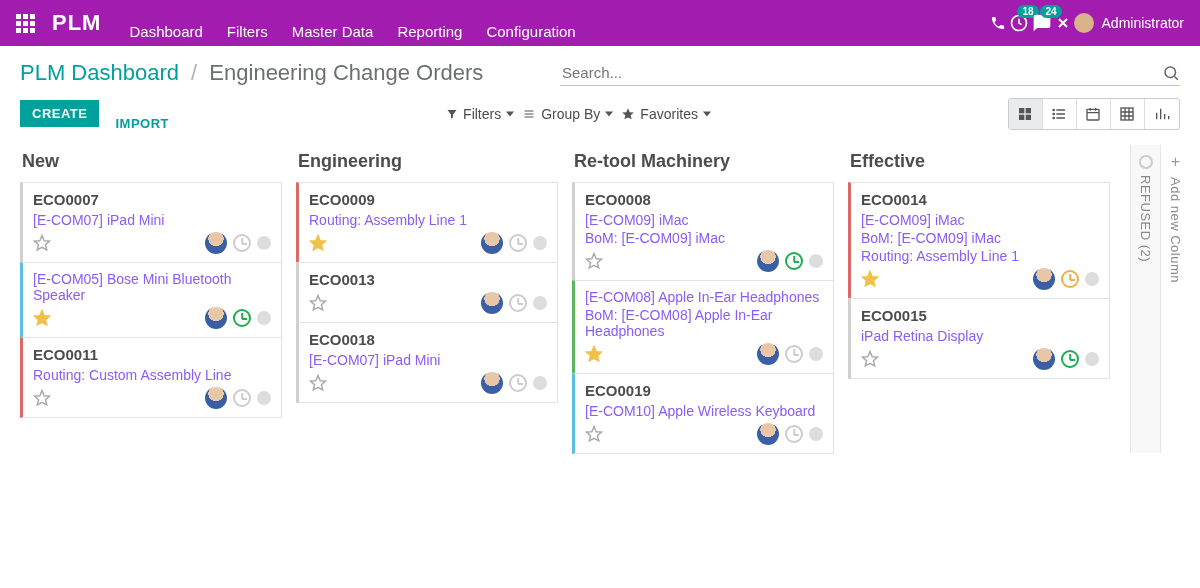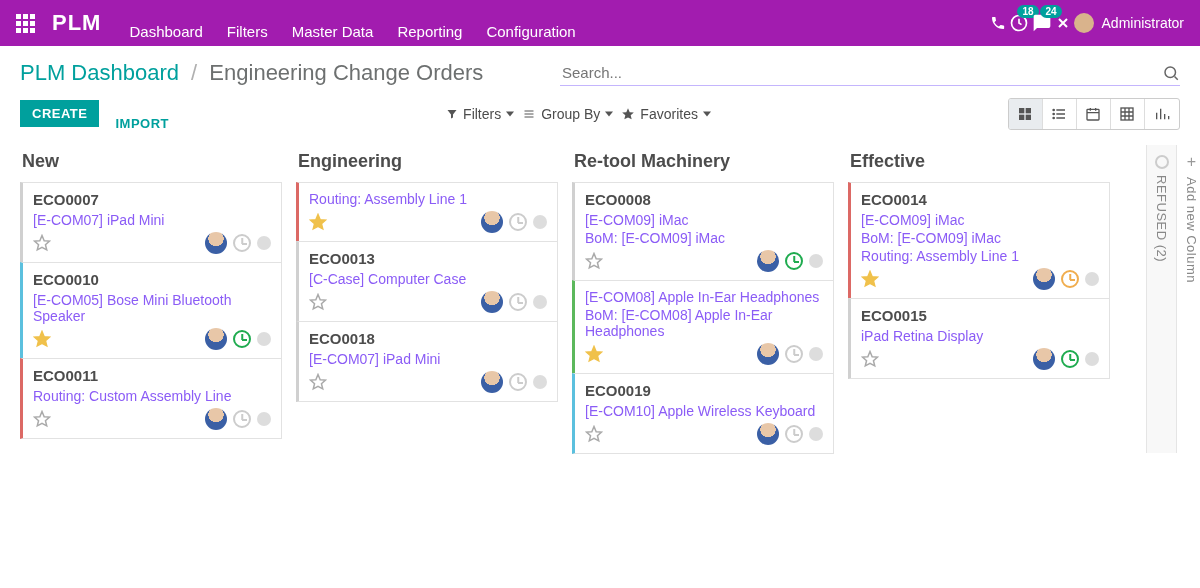--- a/index.html
+++ b/index.html
@@ -29,21 +29,21 @@
   .controls2 { display: flex; align-items: center; padding: 10px 20px 10px 20px; }
   .btn-create { background: #00a09d; color: #fff; border: none; padding: 6px 12px; font-weight: 700; letter-spacing: 0.5px; cursor: pointer; font-size: 13px; }
   .btn-import { background: none; border: none; color: #00a09d; font-weight: 700; letter-spacing: 0.5px; margin-left: 16px; cursor: pointer; font-size: 13px; margin-top: 20px; }
   .filters { margin-left: auto; display: flex; align-items: center; gap: 8px; color: #4c4c4c; margin-right: 20px; }
   .filter-item { display: flex; align-items: center; gap: 5px; cursor: pointer; font-size: 14px; }
   .views { display: flex; gap: 0; border: 1px solid #ccc; border-radius: 3px; overflow: hidden; margin-left: auto; }
   .view-btn { width: 34px; height: 30px; display:flex; align-items:center; justify-content:center; border-right: 1px solid #ddd; cursor: pointer; color:#555; }
   .view-btn:last-child { border-right: none; }
   .view-btn.active { background: #e9ecef; }
 
-  .board { display: flex; padding: 4px 0 0 20px; gap: 30px; }
+  .board { display: flex; padding: 4px 0 0 20px; gap: 14px; }
   .col { width: 262px; }
   .col-title { font-size: 18px; font-weight: 600; color: #4c4c4c; padding: 6px 2px 10px 2px; }
   .cards { display:flex; flex-direction: column; gap: 0; }
   .card { border: 1px solid #e2e2e2; border-left-width: 3px; padding: 8px 10px 8px 10px; background:#fff; margin-bottom: -1px; position: relative; }
   .card .eco { font-weight: 700; font-size: 15px; color:#4c4c4c; margin-bottom: 4px; }
   .card .line { font-size: 14px; color:#8b5cf6; margin-bottom: 2px; }
   .card .foot { display:flex; align-items:center; margin-top: 4px; }
   .star { width: 18px; height: 18px; cursor:pointer; }
   .foot-right { margin-left:auto; display:flex; align-items:center; gap:6px; }
   .person { width: 22px; height: 22px; border-radius: 50%; background: radial-gradient(circle at 50% 30%, #e8c7a8 0 40%, #3a5fa5 41% 100%); }
@@ -225,21 +225,20 @@
                 </svg>
               </span>
       <span class="foot-right">
         <span class="person"></span>
         <span class="clock "></span>
         <span class="kdot"></span>
       </span>
     </div>
           </div>
           <div class="card stage-blue">
-            <div class="eco">ECO0010</div>
             <div class="line">[E-COM05] Bose Mini Bluetooth Speaker</div>
             <div class="foot">
       <span>
                 <svg class="star" viewBox="0 0 24 24" fill="#f0c14b" stroke="#f0c14b" stroke-width="2">
                   <path d="m12 2 2.9 6.9 7.1.6-5.4 4.7 1.7 7L12 17.8 5.7 21.2l1.7-7L2 9.5l7.1-.6z"></path>
                 </svg>
               </span>
       <span class="foot-right">
         <span class="person"></span>
         <span class="clock green"></span>
@@ -262,37 +261,37 @@
         <span class="kdot"></span>
       </span>
     </div>
           </div>
         </div>
       </div>
       <div class="col">
         <div class="col-title">Engineering</div>
         <div class="cards">
           <div class="card stage-red">
+            <div class="eco">ECO0009</div>
             <div class="line">Routing: Assembly Line 1</div>
             <div class="foot">
       <span>
                 <svg class="star" viewBox="0 0 24 24" fill="#f0c14b" stroke="#f0c14b" stroke-width="2">
                   <path d="m12 2 2.9 6.9 7.1.6-5.4 4.7 1.7 7L12 17.8 5.7 21.2l1.7-7L2 9.5l7.1-.6z"></path>
                 </svg>
               </span>
       <span class="foot-right">
         <span class="person"></span>
         <span class="clock "></span>
         <span class="kdot"></span>
       </span>
     </div>
           </div>
           <div class="card stage-grey">
             <div class="eco">ECO0013</div>
-            <div class="line">[C-Case] Computer Case</div>
             <div class="foot">
       <span>
                 <svg class="star" viewBox="0 0 24 24" fill="none" stroke="#aaa" stroke-width="2">
                   <path d="m12 2 2.9 6.9 7.1.6-5.4 4.7 1.7 7L12 17.8 5.7 21.2l1.7-7L2 9.5l7.1-.6z"></path>
                 </svg>
               </span>
       <span class="foot-right">
         <span class="person"></span>
         <span class="clock "></span>
         <span class="kdot"></span>

